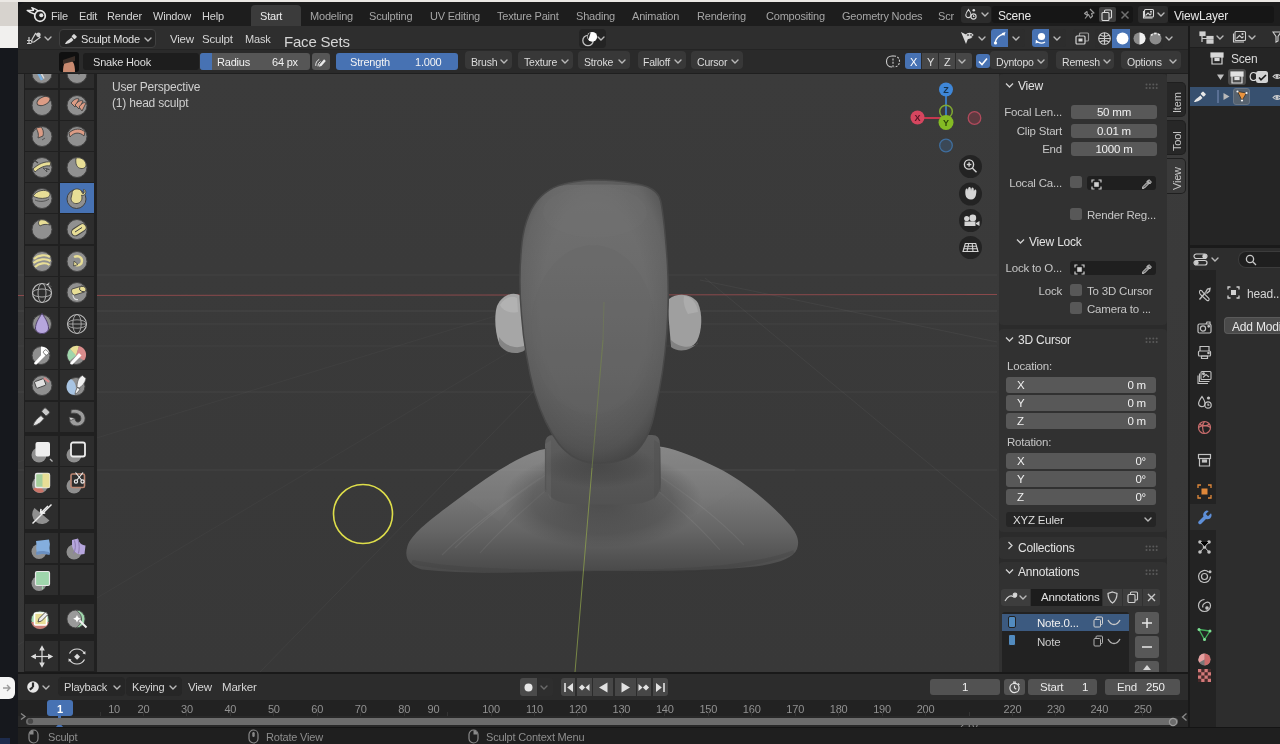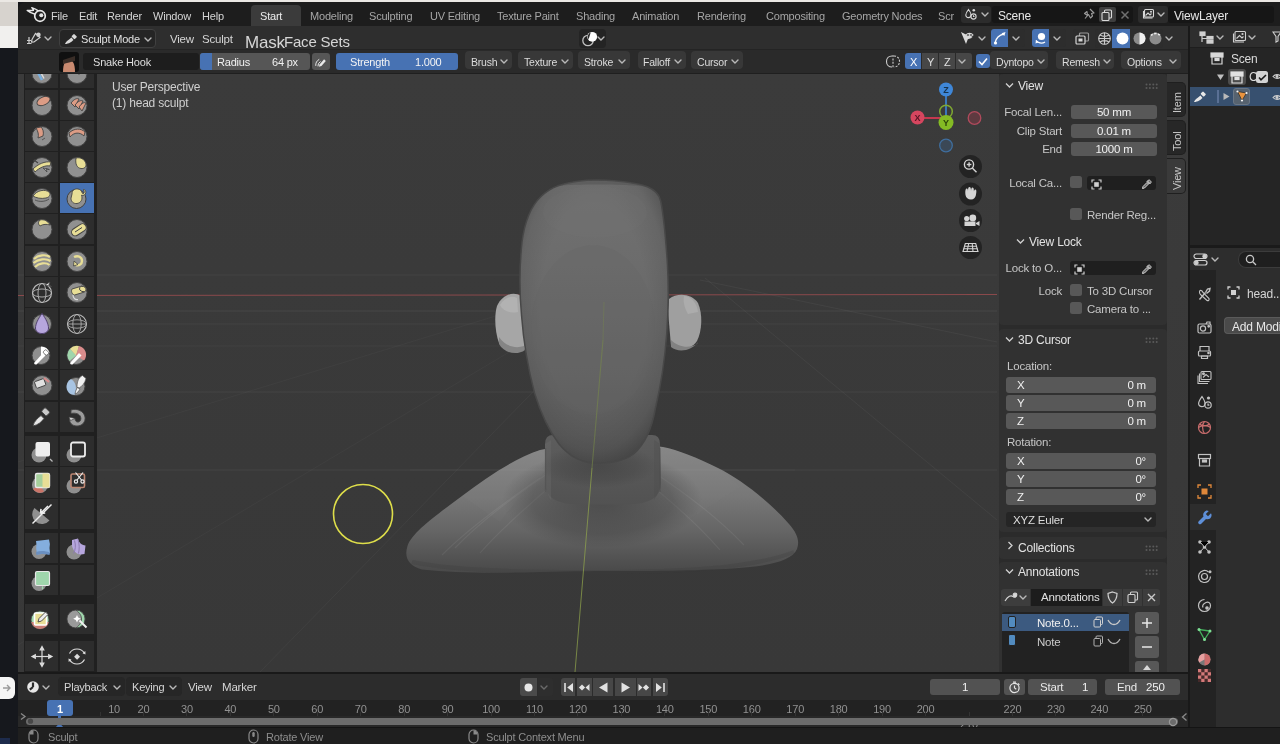--- a/index.html
+++ b/index.html
@@ -97,21 +97,21 @@
         <path d="M1 11 C2 8 6 6 7.5 4.5 L9.5 7 C8 8.5 5 11 1 11 Z" fill="#d9d9d9"></path>
 <rect x="8" y="1.5" width="4.5" height="3.8" rx="1" transform="rotate(45 10 3.5)" fill="#d9d9d9"></rect>
       </g>
     </svg>
 <div style="position:absolute;left:81px;top:34px;font-size:11px;color:#e0e0e0;white-space:nowrap;line-height:1;letter-spacing:-0.2px;">Sculpt Mode</div>
 <svg style="position:absolute;left:144px;top:37px;" width="8" height="6" viewBox="0 0 8 6">
       <path d="M1 1 L4 4 L7 1" stroke="#b8b8b8" stroke-width="1.4" fill="none" stroke-linecap="round"></path>
     </svg>
 <div style="position:absolute;left:170px;top:34px;font-size:11.5px;color:#d5d5d5;white-space:nowrap;line-height:1;letter-spacing:-0.2px;">View</div>
 <div style="position:absolute;left:202px;top:34px;font-size:11.5px;color:#d5d5d5;white-space:nowrap;line-height:1;letter-spacing:-0.2px;">Sculpt</div>
-<div style="position:absolute;left:245px;top:34px;font-size:17px;color:#d5d5d5;white-space:nowrap;line-height:1;letter-spacing:-0.2px;">Mask</div>
+<div style="position:absolute;left:245px;top:34px;font-size:11px;color:#d5d5d5;white-space:nowrap;line-height:1;letter-spacing:-0.2px;">Mask</div>
 <div style="position:absolute;left:284px;top:34px;font-size:15px;color:#d5d5d5;white-space:nowrap;line-height:1;letter-spacing:-0.2px;">Face Sets</div>
 <div style="position:absolute;left:579px;top:29px;width:27px;height:19px;background:#242424;border-radius:4px;"></div>
 <svg style="position:absolute;left:581px;top:31px;" width="18" height="16" viewBox="0 0 18 16">
       <circle cx="7" cy="9.5" r="5.2" fill="none" stroke="#c0c0c0" stroke-width="1.3"></circle>
       <circle cx="11.2" cy="5.8" r="4.9" fill="#ffffff"></circle>
       <path d="M7.5 8.5 A4.9 4.9 0 0 1 9.8 1.2 Z" fill="#2a2a2a"></path>
     </svg>
 <svg style="position:absolute;left:597px;top:36px;" width="8" height="6" viewBox="0 0 8 6">
       <path d="M1 1 L4 4 L7 1" stroke="#b8b8b8" stroke-width="1.4" fill="none" stroke-linecap="round"></path>
     </svg>
@@ -1158,21 +1158,21 @@
 <div style="position:absolute;left:1117px;top:682px;font-size:11.5px;color:#e8e8e8;white-space:nowrap;line-height:1;letter-spacing:-0.2px;">End</div>
 <div style="position:absolute;left:1146px;top:682px;font-size:11.5px;color:#f0f0f0;white-space:nowrap;line-height:1;letter-spacing:-0.2px;">250</div>
 <div style="position:absolute;left:80.0px;top:704px;width:40px;text-align:right;font-size:11px;color:#919191;line-height:1;">10</div>
 <div style="position:absolute;left:123.44999999999999px;top:704px;width:40px;text-align:center;font-size:11px;color:#919191;line-height:1;">20</div>
 <div style="position:absolute;left:166.89999999999998px;top:704px;width:40px;text-align:center;font-size:11px;color:#919191;line-height:1;">30</div>
 <div style="position:absolute;left:210.35px;top:704px;width:40px;text-align:center;font-size:11px;color:#919191;line-height:1;">40</div>
 <div style="position:absolute;left:253.79999999999995px;top:704px;width:40px;text-align:center;font-size:11px;color:#919191;line-height:1;">50</div>
 <div style="position:absolute;left:297.25px;top:704px;width:40px;text-align:center;font-size:11px;color:#919191;line-height:1;">60</div>
 <div style="position:absolute;left:340.7px;top:704px;width:40px;text-align:center;font-size:11px;color:#919191;line-height:1;">70</div>
 <div style="position:absolute;left:384.15px;top:704px;width:40px;text-align:center;font-size:11px;color:#919191;line-height:1;">80</div>
-<div style="position:absolute;left:427.59999999999997px;top:704px;width:40px;text-align:center;font-size:11px;color:#919191;line-height:1;">90</div>
+<div style="position:absolute;left:427.59999999999997px;top:704px;width:40px;font-size:11px;color:#919191;line-height:1;">90</div>
 <div style="position:absolute;left:471.04999999999995px;top:704px;width:40px;text-align:center;font-size:11px;color:#919191;line-height:1;">100</div>
 <div style="position:absolute;left:514.5px;top:704px;width:40px;text-align:center;font-size:11px;color:#919191;line-height:1;">110</div>
 <div style="position:absolute;left:557.95px;top:704px;width:40px;text-align:center;font-size:11px;color:#919191;line-height:1;">120</div>
 <div style="position:absolute;left:601.4px;top:704px;width:40px;text-align:center;font-size:11px;color:#919191;line-height:1;">130</div>
 <div style="position:absolute;left:644.85px;top:704px;width:40px;text-align:center;font-size:11px;color:#919191;line-height:1;">140</div>
 <div style="position:absolute;left:688.3px;top:704px;width:40px;text-align:center;font-size:11px;color:#919191;line-height:1;">150</div>
 <div style="position:absolute;left:731.75px;top:704px;width:40px;text-align:center;font-size:11px;color:#919191;line-height:1;">160</div>
 <div style="position:absolute;left:775.1999999999999px;top:704px;width:40px;text-align:center;font-size:11px;color:#919191;line-height:1;">170</div>
 <div style="position:absolute;left:818.65px;top:704px;width:40px;text-align:center;font-size:11px;color:#919191;line-height:1;">180</div>
 <div style="position:absolute;left:862.0999999999999px;top:704px;width:40px;text-align:center;font-size:11px;color:#919191;line-height:1;">190</div>

